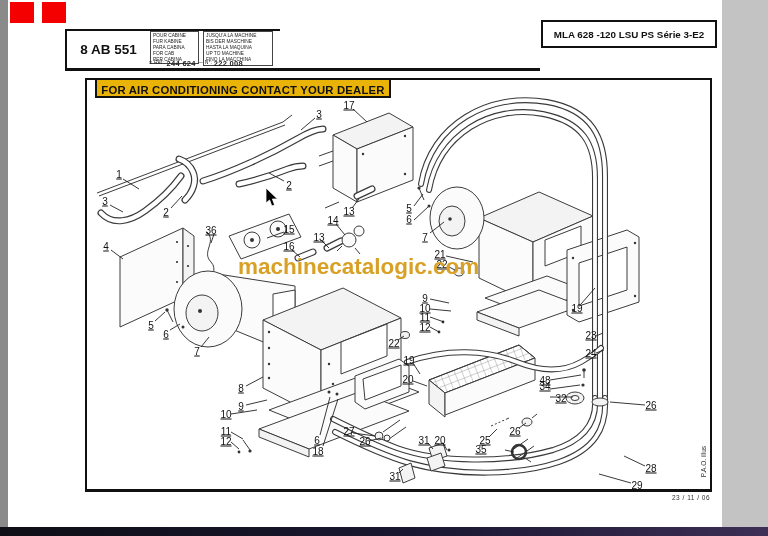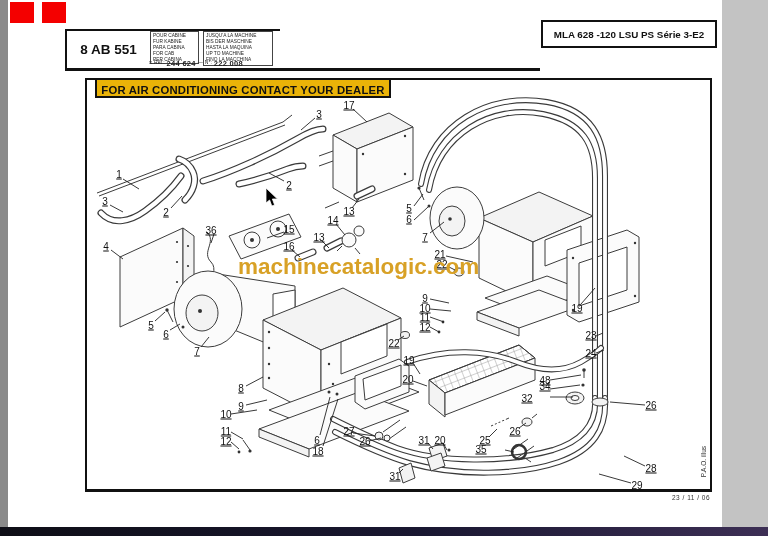--- a/index.html
+++ b/index.html
@@ -380,21 +380,21 @@
     <div class="co" style="left:262px;top:351px">27</div>
     <div class="co" style="left:278px;top:361px">26</div>
     <div class="co" style="left:337px;top:360px">31</div>
     <div class="co" style="left:353px;top:360px">20</div>
     <div class="co" style="left:398px;top:360px">25</div>
     <div class="co" style="left:428px;top:351px">26</div>
     <div class="co" style="left:394px;top:369px">35</div>
     <div class="co" style="left:308px;top:396px">31</div>
     <div class="co" style="left:458px;top:300px">48</div>
     <div class="co" style="left:458px;top:306px">34</div>
-    <div class="co" style="left:440px;top:318px">32</div>
+    <div class="co" style="left:474px;top:318px">32</div>
     <div class="co" style="left:564px;top:325px">26</div>
     <div class="co" style="left:564px;top:388px">28</div>
     <div class="co" style="left:550px;top:405px">29</div>
   </div>
 
   <div class="abs watermark">machinecatalogic.com</div>
 
   <div class="abs date-txt">23 / 11 / 06</div>
   <div class="abs credit-txt">P.A.O. illus</div>
 

